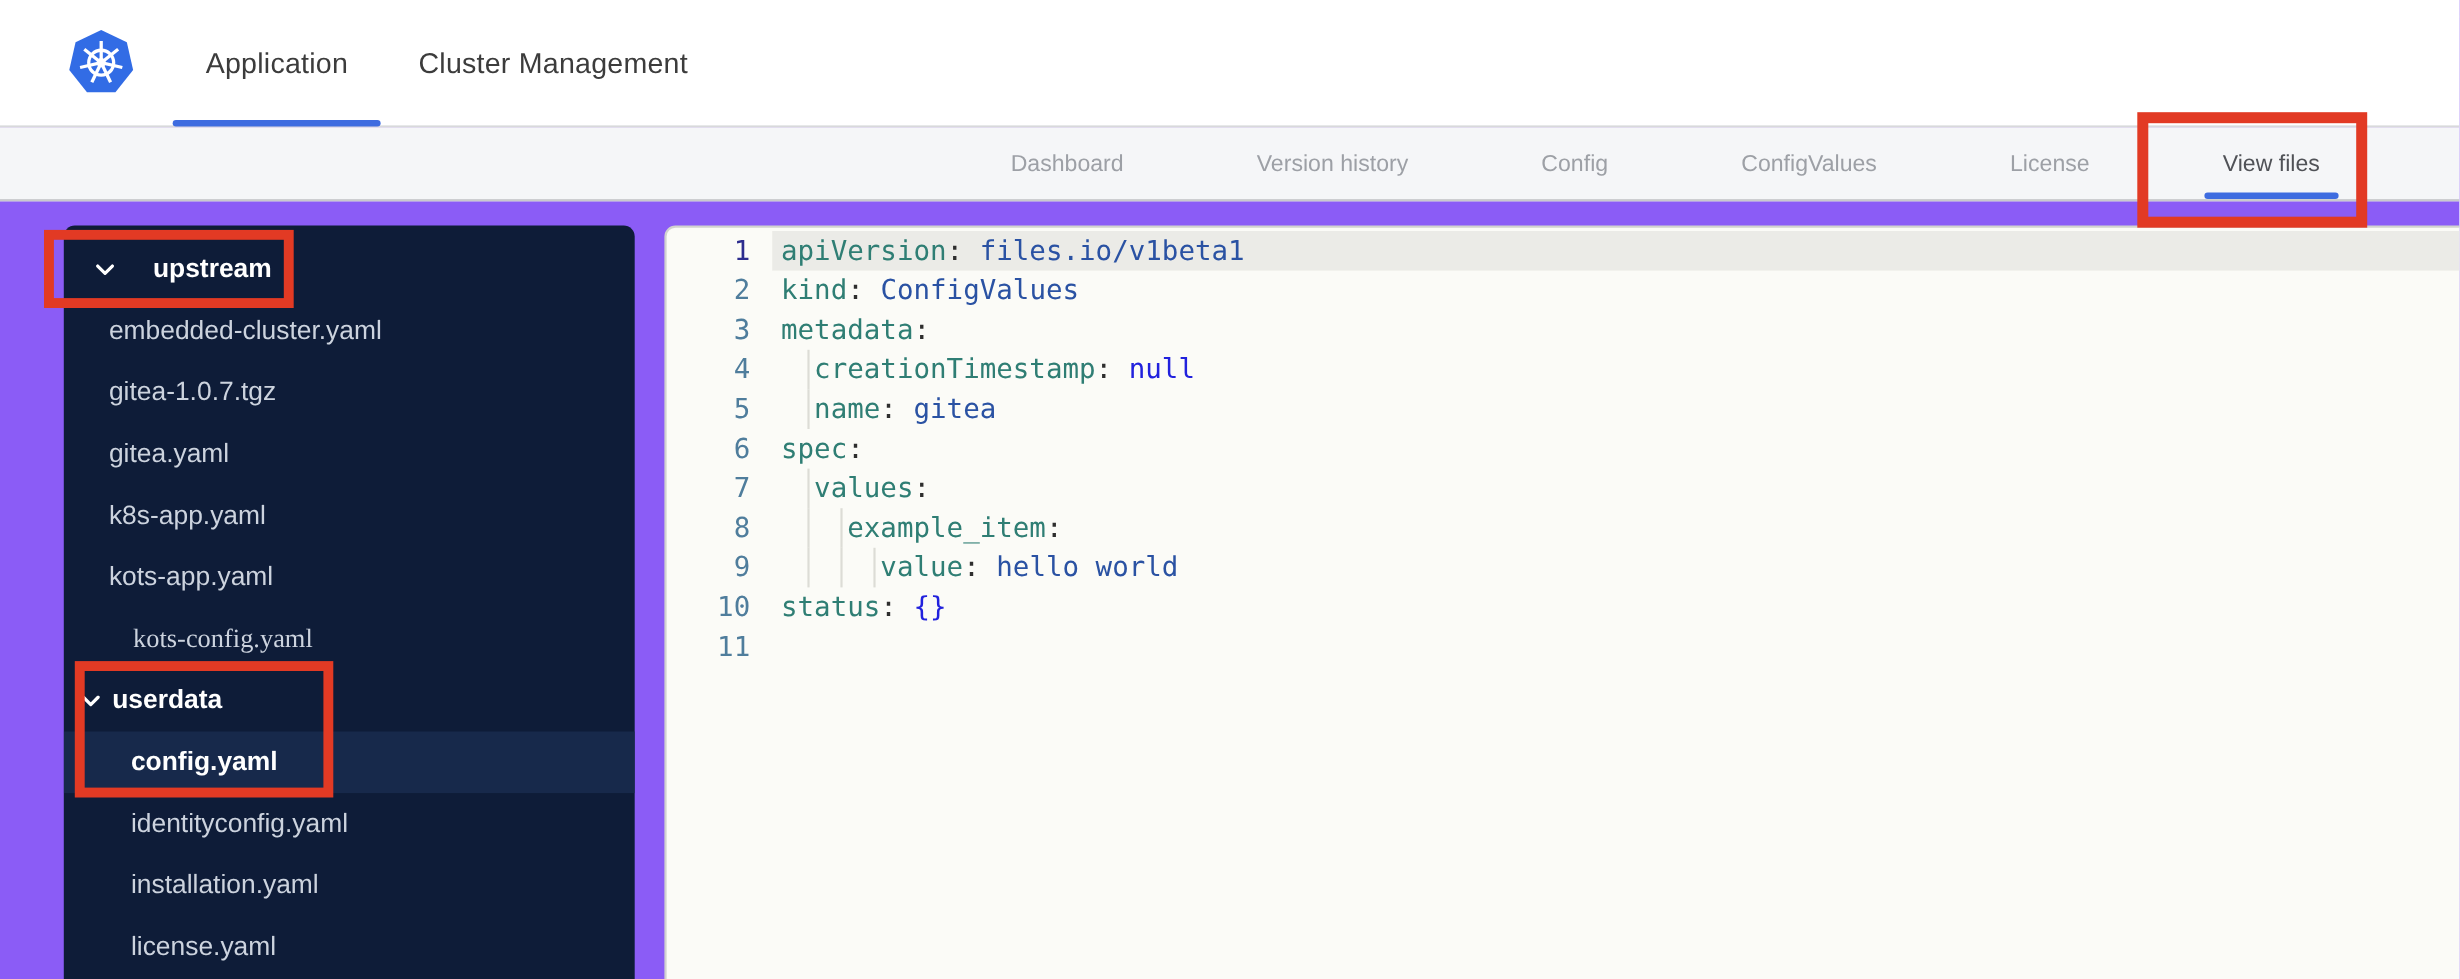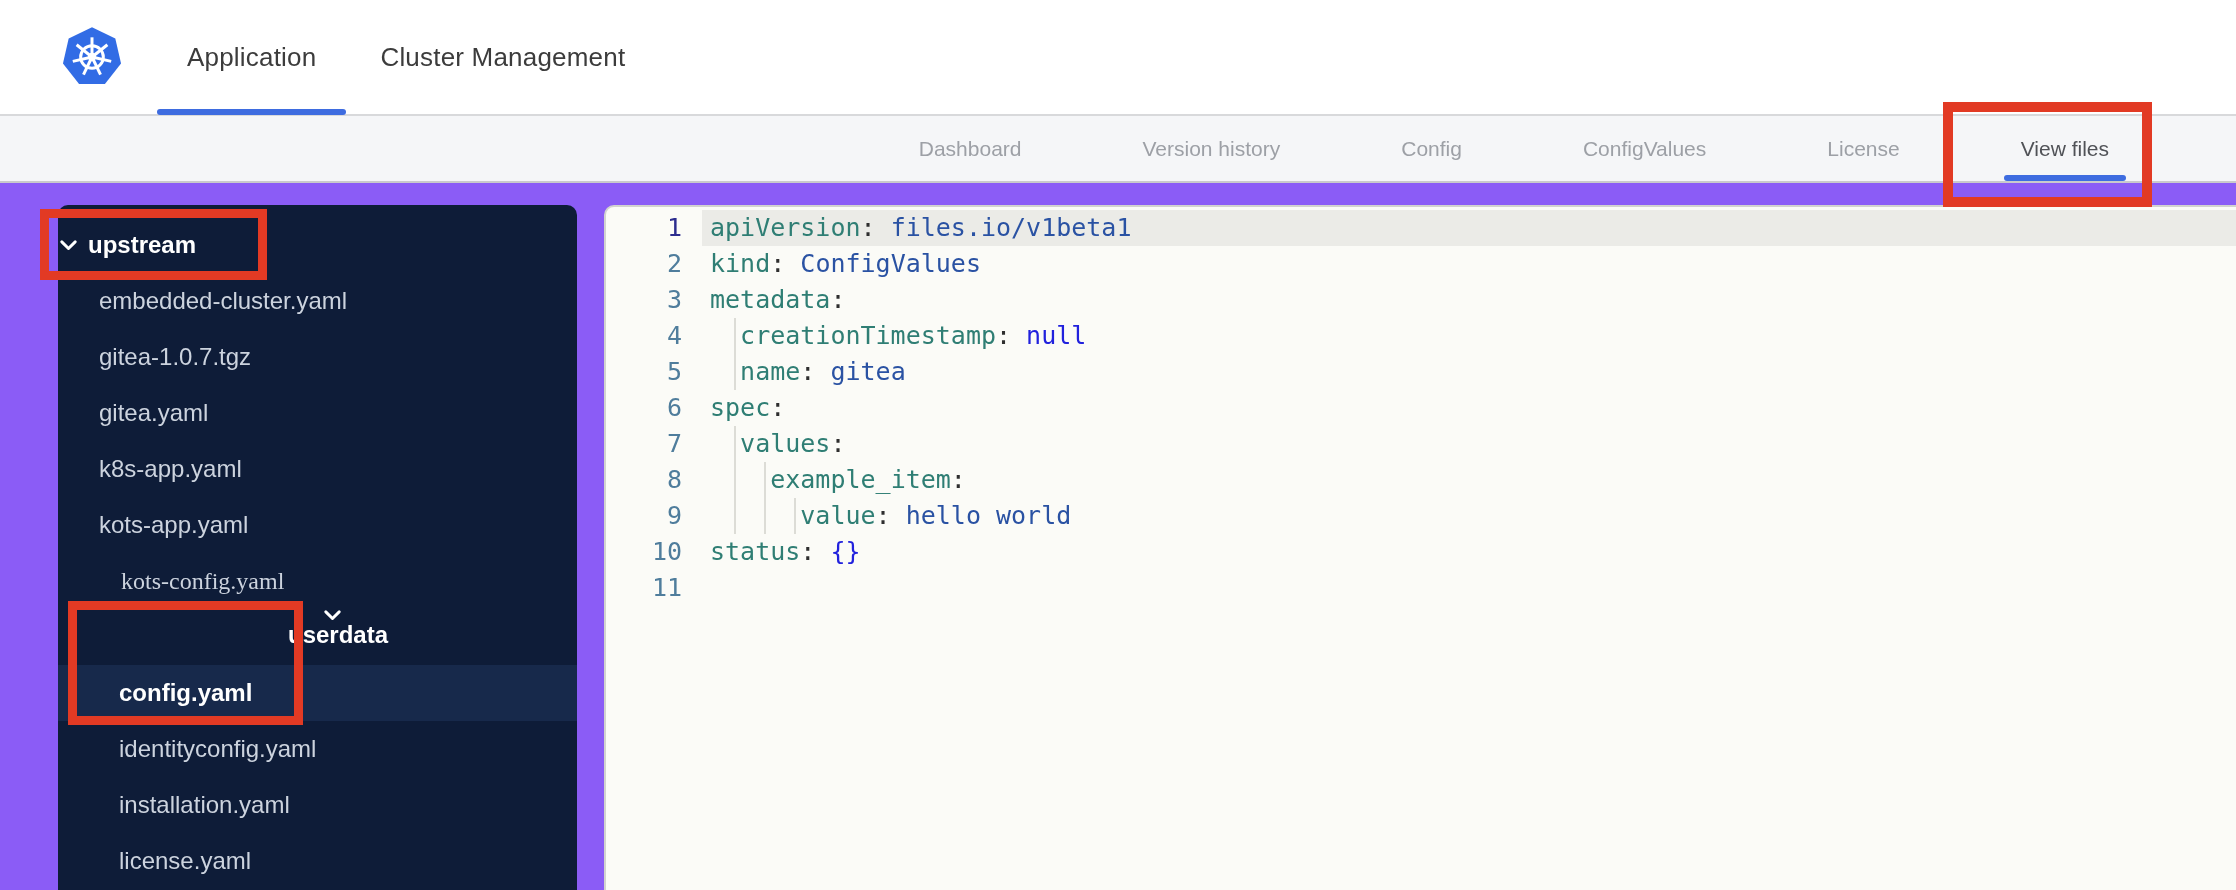--- a/index.html
+++ b/index.html
@@ -111,21 +111,21 @@
           <span>License</span>
         </div>
         <div class="subnav-tab active">
           <span>View files</span>
           <span class="tab-underline"></span>
         </div>
       </div>
   </nav>
 
   <aside class="sidebar" id="file-tree">
-      <div class="tree-row folder" style="padding-left: 2px;">
+      <div class="tree-row folder" style="padding-left: 29px; gap: 24px;">
         <span class="chevron">
           <svg viewBox="0 0 14 9" width="17" height="11">
             <polyline points="1.5,1.5 7,7 12.5,1.5" fill="none" stroke="#ffffff" stroke-width="2.4" stroke-linecap="round" stroke-linejoin="round"></polyline>
           </svg>
         </span>
         <span>upstream</span>
       </div>
       <div class="tree-row file" style="padding-left: 41px; text-align: right;">
         <span>embedded-cluster.yaml</span>
       </div>
@@ -137,21 +137,21 @@
       </div>
       <div class="tree-row file" style="padding-left: 41px;">
         <span>k8s-app.yaml</span>
       </div>
       <div class="tree-row file" style="padding-left: 41px;">
         <span>kots-app.yaml</span>
       </div>
       <div class="tree-row file" style="padding-left: 63px; font-family: Liberation Serif, serif;">
         <span>kots-config.yaml</span>
       </div>
-      <div class="tree-row folder" style="padding-left: 41px; flex-direction: column;">
+      <div class="tree-row folder" style="padding-left: 16px;">
         <span class="chevron">
           <svg viewBox="0 0 14 9" width="17" height="11">
             <polyline points="1.5,1.5 7,7 12.5,1.5" fill="none" stroke="#ffffff" stroke-width="2.4" stroke-linecap="round" stroke-linejoin="round"></polyline>
           </svg>
         </span>
         <span>userdata</span>
       </div>
       <div class="tree-row file selected" style="padding-left: 61px;">
         <span>config.yaml</span>
       </div>

